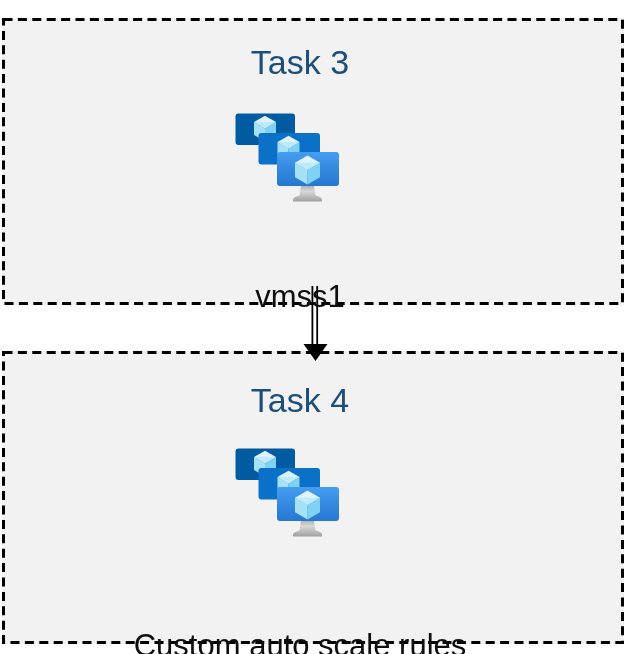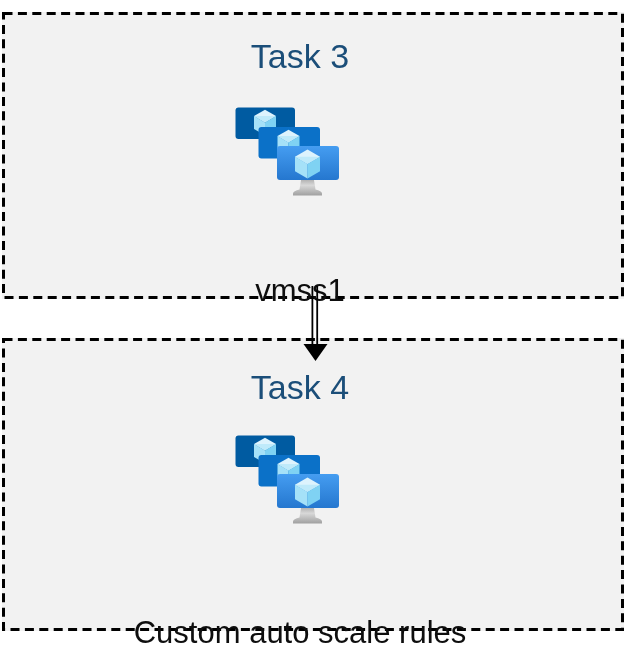--- a/index.html
+++ b/index.html
@@ -10,22 +10,22 @@
     font-family: "Liberation Sans", sans-serif;
     overflow: hidden;
   }
   .box {
     position: absolute;
     left: 2px;
     width: 622px;
     background: #f2f2f2;
     box-sizing: border-box;
   }
-  #box-task3 { top: 12px; height: 287px; }
-  #box-task4 { top: 338px; height: 293px; }
+  #box-task3 { top: 18px; height: 287px; }
+  #box-task4 { top: 351px; height: 293px; }
   .border-svg {
     position: absolute; left: 0; top: 0;
     pointer-events: none;
   }
   .title {
     position: absolute;
     left: 0; right: 0;
     text-align: center;
     transform: translateX(-13px);
     font-size: 34px;

